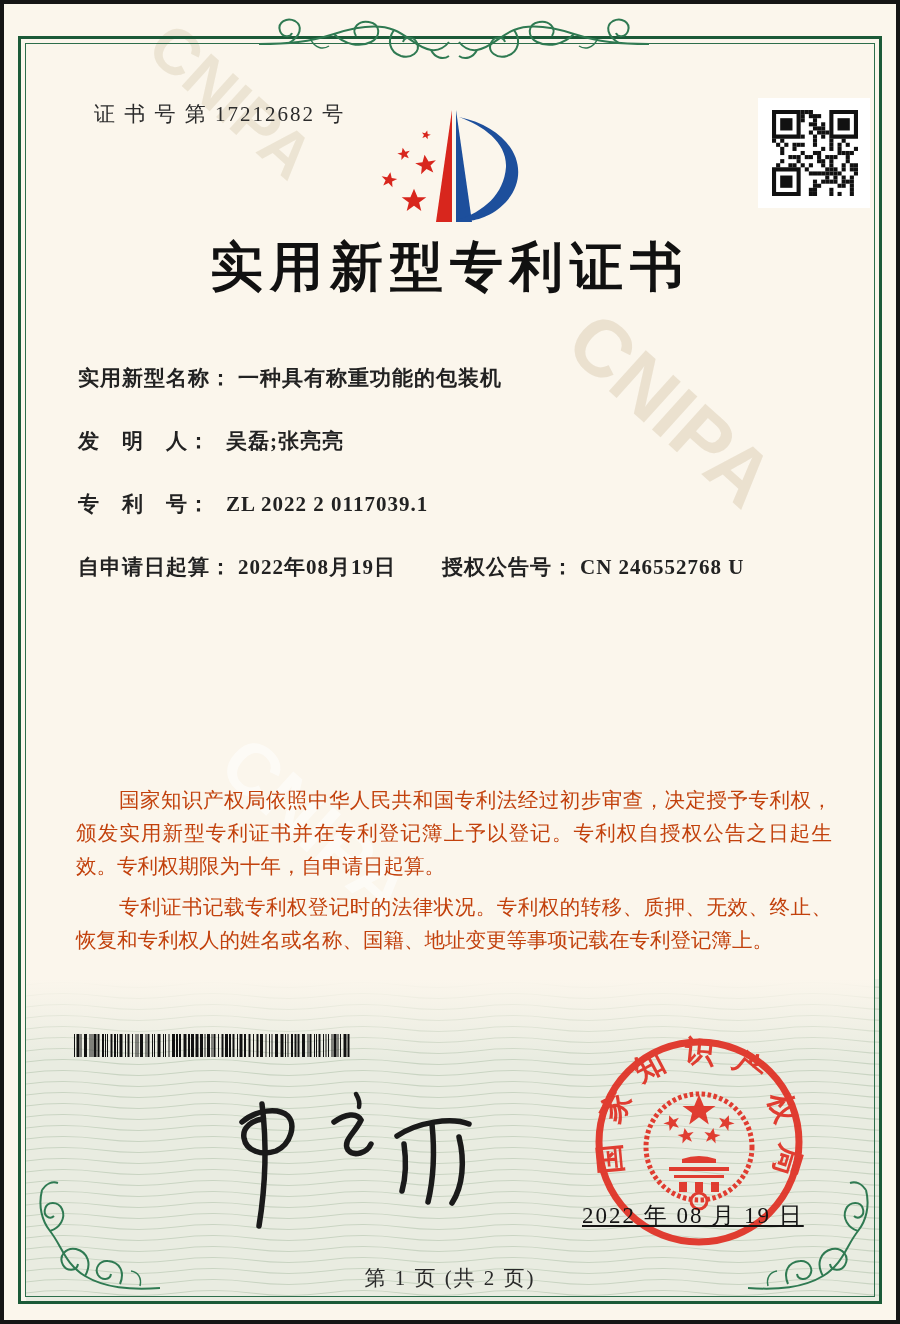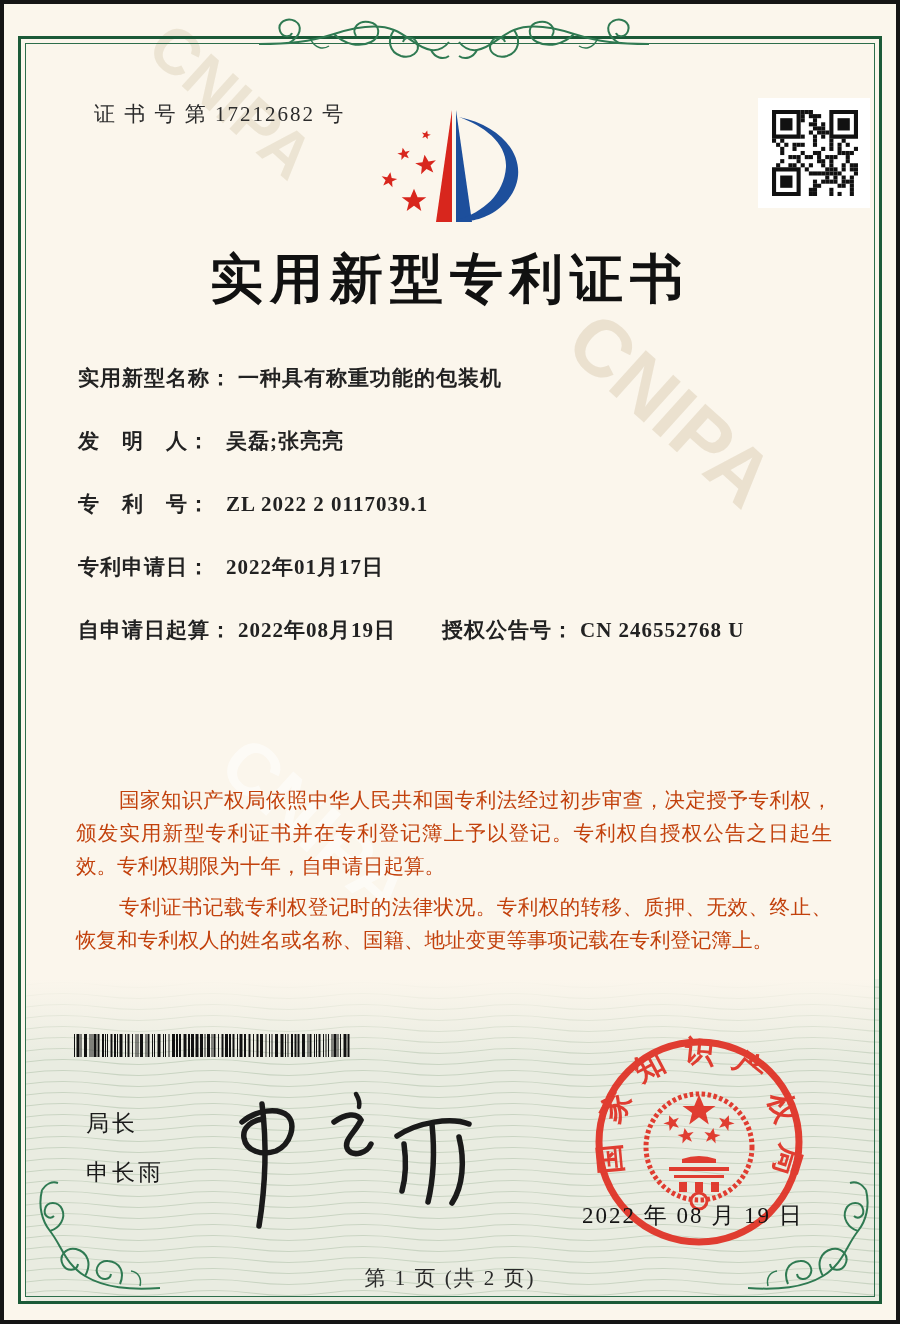--- a/index.html
+++ b/index.html
@@ -18,36 +18,36 @@
   .watermark{position:absolute;z-index:1;font-weight:bold;font-family:"Liberation Sans","DejaVu Sans",sans-serif;
              transform:rotate(42deg);pointer-events:none;white-space:nowrap;}
   .wm1{left:130px;top:60px;font-size:64px;color:rgba(214,199,172,0.38);}
   .wm2{left:545px;top:360px;font-size:80px;color:rgba(214,199,172,0.45);}
   .wm3{left:200px;top:780px;font-size:74px;color:rgba(255,255,255,0.55);}
   .cert-no{position:absolute;left:74px;top:96px;font-size:21px;letter-spacing:2px;z-index:5;color:#2b2b2b;margin-left:16px;}
   .logo{position:absolute;left:360px;top:98px;z-index:5;}
   .qrbox{position:absolute;left:754px;top:94px;width:112px;height:110px;background:#ffffff;z-index:5;}
   .qr{position:absolute;left:768px;top:106px;z-index:6;}
   .title{position:absolute;left:0;right:0;top:228px;text-align:center;font-size:53px;
-         font-weight:bold;letter-spacing:7px;z-index:5;color:#111;margin:12px;}
+         font-weight:bold;letter-spacing:7px;z-index:5;color:#111;margin:0;}
   .fields{position:absolute;left:74px;right:56px;top:360px;z-index:5;font-size:21px;font-weight:bold;}
   .frow{height:28px;line-height:28px;margin-bottom:35px;white-space:nowrap;}
   .flabel{display:inline-block;min-width:142px;letter-spacing:1px;}
   .fvalue{margin-left:6px;letter-spacing:1px;}
   .flabel2{margin-left:46px;letter-spacing:1px;}
   .paras{position:absolute;left:72px;right:64px;top:780px;z-index:5;font-size:20.5px;
          line-height:33px;text-align:justify;color:#c2410c;}
   .paras p{margin:0;text-indent:2.1em;}
   .paras p + p{margin-top:8px;font-family:Liberation Serif, serif;}
   .barcode{position:absolute;left:70px;top:1030px;z-index:5;}
   .signer{position:absolute;left:82px;top:1104px;z-index:5;font-size:23px;letter-spacing:3px;color:#1a1a1a;}
   .signer .line2{margin-top:18px;}
   .signature{position:absolute;left:225px;top:1080px;z-index:5;}
   .sealsvg{position:absolute;left:552px;top:1025px;z-index:5;opacity:0.93;}
-  .sealdate{position:absolute;left:578px;top:1196px;z-index:6;font-size:23px;letter-spacing:2px;color:#141414;white-space:nowrap;}
+  .sealdate{position:absolute;left:578px;top:1196px;z-index:6;font-size:23px;letter-spacing:2px;color:#141414;white-space:nowrap;text-decoration:underline;}
   .footer{position:absolute;left:0;right:0;top:1260px;text-align:center;font-size:21px;
           letter-spacing:2px;z-index:5;color:#2a2a2a;}
   .orn{position:absolute;z-index:3;pointer-events:none;}
   .orn-top{left:255px;top:4px;}
   .orn-bl{left:26px;top:1172px;}
   .orn-br{left:744px;top:1172px;}
 </style>
 </head>
 <body>
 
@@ -258,23 +258,20 @@
     <div class="frow">
       <span class="flabel">实用新型名称：</span><span class="fvalue">一种具有称重功能的包装机</span>
     </div>
     <div class="frow">
       <span class="flabel">发　明　人：</span><span class="fvalue">吴磊;张亮亮</span>
     </div>
     <div class="frow">
       <span class="flabel">专　利　号：</span><span class="fvalue">ZL 2022 2 0117039.1</span>
     </div>
     <div class="frow">
-      <span class="flabel">专利申请日：</span><span class="fvalue">2022年01月17日</span>
-    </div>
-    <div class="frow">
       <span class="flabel">自申请日起算：</span><span class="fvalue">2022年08月19日</span><span class="flabel2">授权公告号：</span><span class="fvalue">CN 246552768 U</span>
     </div>
   </div>
 
   <div class="paras">
     <p>国家知识产权局依照中华人民共和国专利法经过初步审查，决定授予专利权，颁发实用新型专利证书并在专利登记簿上予以登记。专利权自授权公告之日起生效。专利权期限为十年，自申请日起算。</p>
     <p>专利证书记载专利权登记时的法律状况。专利权的转移、质押、无效、终止、恢复和专利权人的姓名或名称、国籍、地址变更等事项记载在专利登记簿上。</p>
   </div>
 
   <svg class="barcode" width="282" height="23" viewBox="0 0 282 23">
@@ -353,24 +350,20 @@
         <rect x="254" y="0" width="1" height="23"></rect>
         <rect x="257.5" y="0" width="1" height="23"></rect>
         <rect x="259.5" y="0" width="3" height="23"></rect>
         <rect x="263.5" y="0" width="1" height="23"></rect>
         <rect x="266" y="0" width="1" height="23"></rect>
         <rect x="269.5" y="0" width="3" height="23"></rect>
         <rect x="273.5" y="0" width="2" height="23"></rect>
       </g>
   </svg>
 
-  <div class="signer">
-    <div>局长</div>
-    <div class="line2">申长雨</div>
-  </div>
 
   <svg class="signature" width="255" height="150" viewBox="225 1080 255 150">
     <g fill="none" stroke="#1a1a1a" stroke-width="5.5" stroke-linecap="round">
       <path d="M258,1100 C263,1140 261,1185 255,1222"></path>
       <path d="M238,1118 C252,1106 274,1103 284,1112 C292,1121 287,1140 272,1147 C258,1152 242,1147 240,1134 C238,1123 249,1116 259,1115"></path>
       <path d="M330,1118 C341,1110 353,1108 357,1116 C351,1129 338,1137 344,1146 C350,1153 363,1149 367,1140"></path>
       <path d="M352,1090 C355,1095 356,1099 355,1103" stroke-width="4.5"></path>
       <path d="M393,1132 C414,1118 447,1113 465,1120"></path>
       <path d="M428,1120 C431,1150 429,1177 424,1198"></path>
       <path d="M400,1140 C403,1161 401,1176 398,1187"></path>

